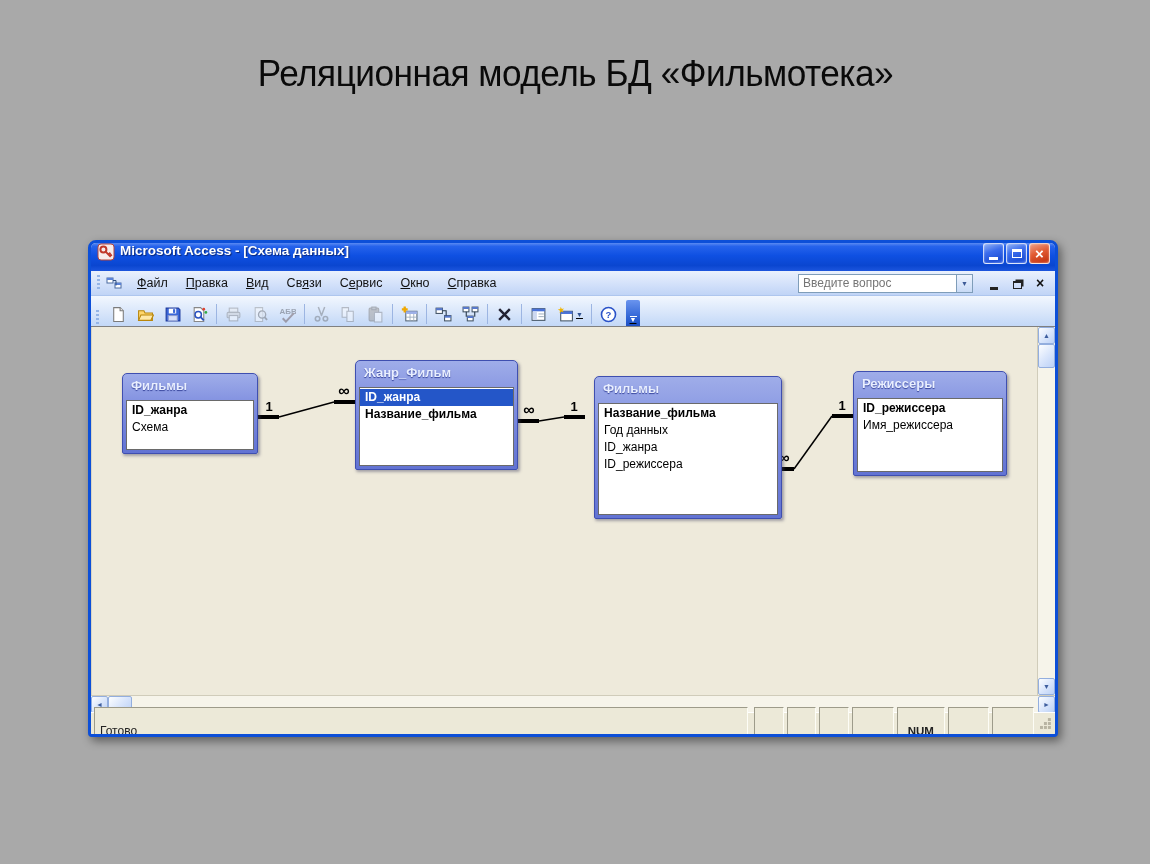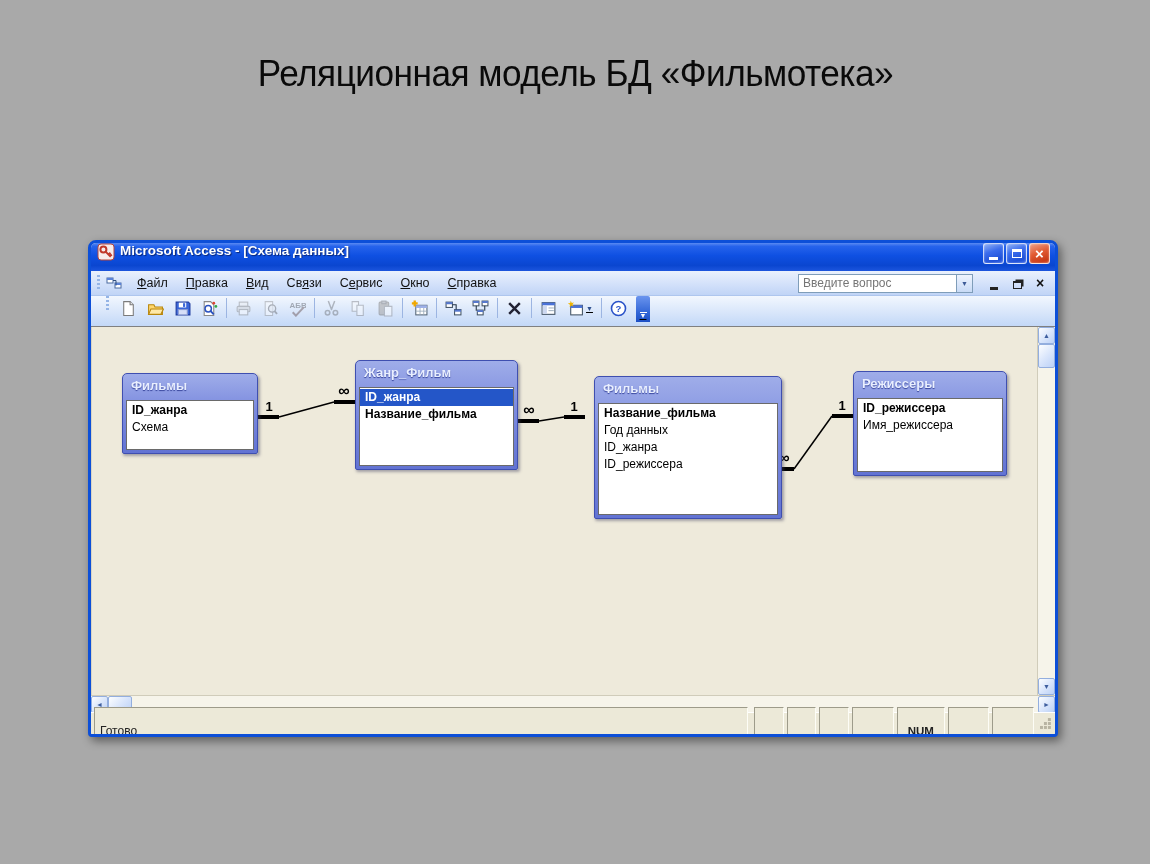--- a/index.html
+++ b/index.html
@@ -74,23 +74,23 @@
     display:flex; align-items:center; justify-content:center; font-size:7px; color:#3c5a96;
   }
   .mdi-controls { display:flex; gap:9px; align-items:center; margin-right:4px; color:#222; }
   .mdi-ctl { width:14px; height:13px; display:flex; align-items:flex-end; justify-content:center; cursor:default; }
   .glyph-mdi-min { width:8px; height:2.5px; background:#222; }
   .glyph-mdi-restore { width:9px; height:8px; border:1px solid #222; border-top:2.5px solid #222; box-shadow:2px -2px 0 -0.5px #222; margin-bottom:1px; }
   .glyph-mdi-close { font-size:14px; font-weight:bold; line-height:13px; color:#111; }
 
   
   .toolbar {
-    height:31px; flex:0 0 31px; display:flex; align-items:flex-start;
+    height:31px; flex:0 0 31px; display:flex; align-items:flex-end;
     background:linear-gradient(180deg,#f2f7fe 0%, #dde9fb 45%, #c3d8f7 100%);
-    border-bottom:1px solid #808080; padding:0 13px;text-decoration:underline;
+    border-bottom:1px solid #808080; padding:0 3px;text-decoration:underline;
   }
   .tbtn {
     width:25px; height:24px; border:1px solid transparent; border-radius:2px;
     display:flex; align-items:center; justify-content:center; margin:0 1px; cursor:default;
   }
   .tbtn svg { width:17px; height:17px; }
   .tbtn.disabled { opacity:.42; filter:grayscale(85%); }
   .tb-sep { width:1px; height:20px; background:#9cb5e2; margin:0 3px; }
   .tbtn .dd { font-size:7px; color:#30518e; margin-left:2px; }
   .tbtn.has-dd { width:34px; }

